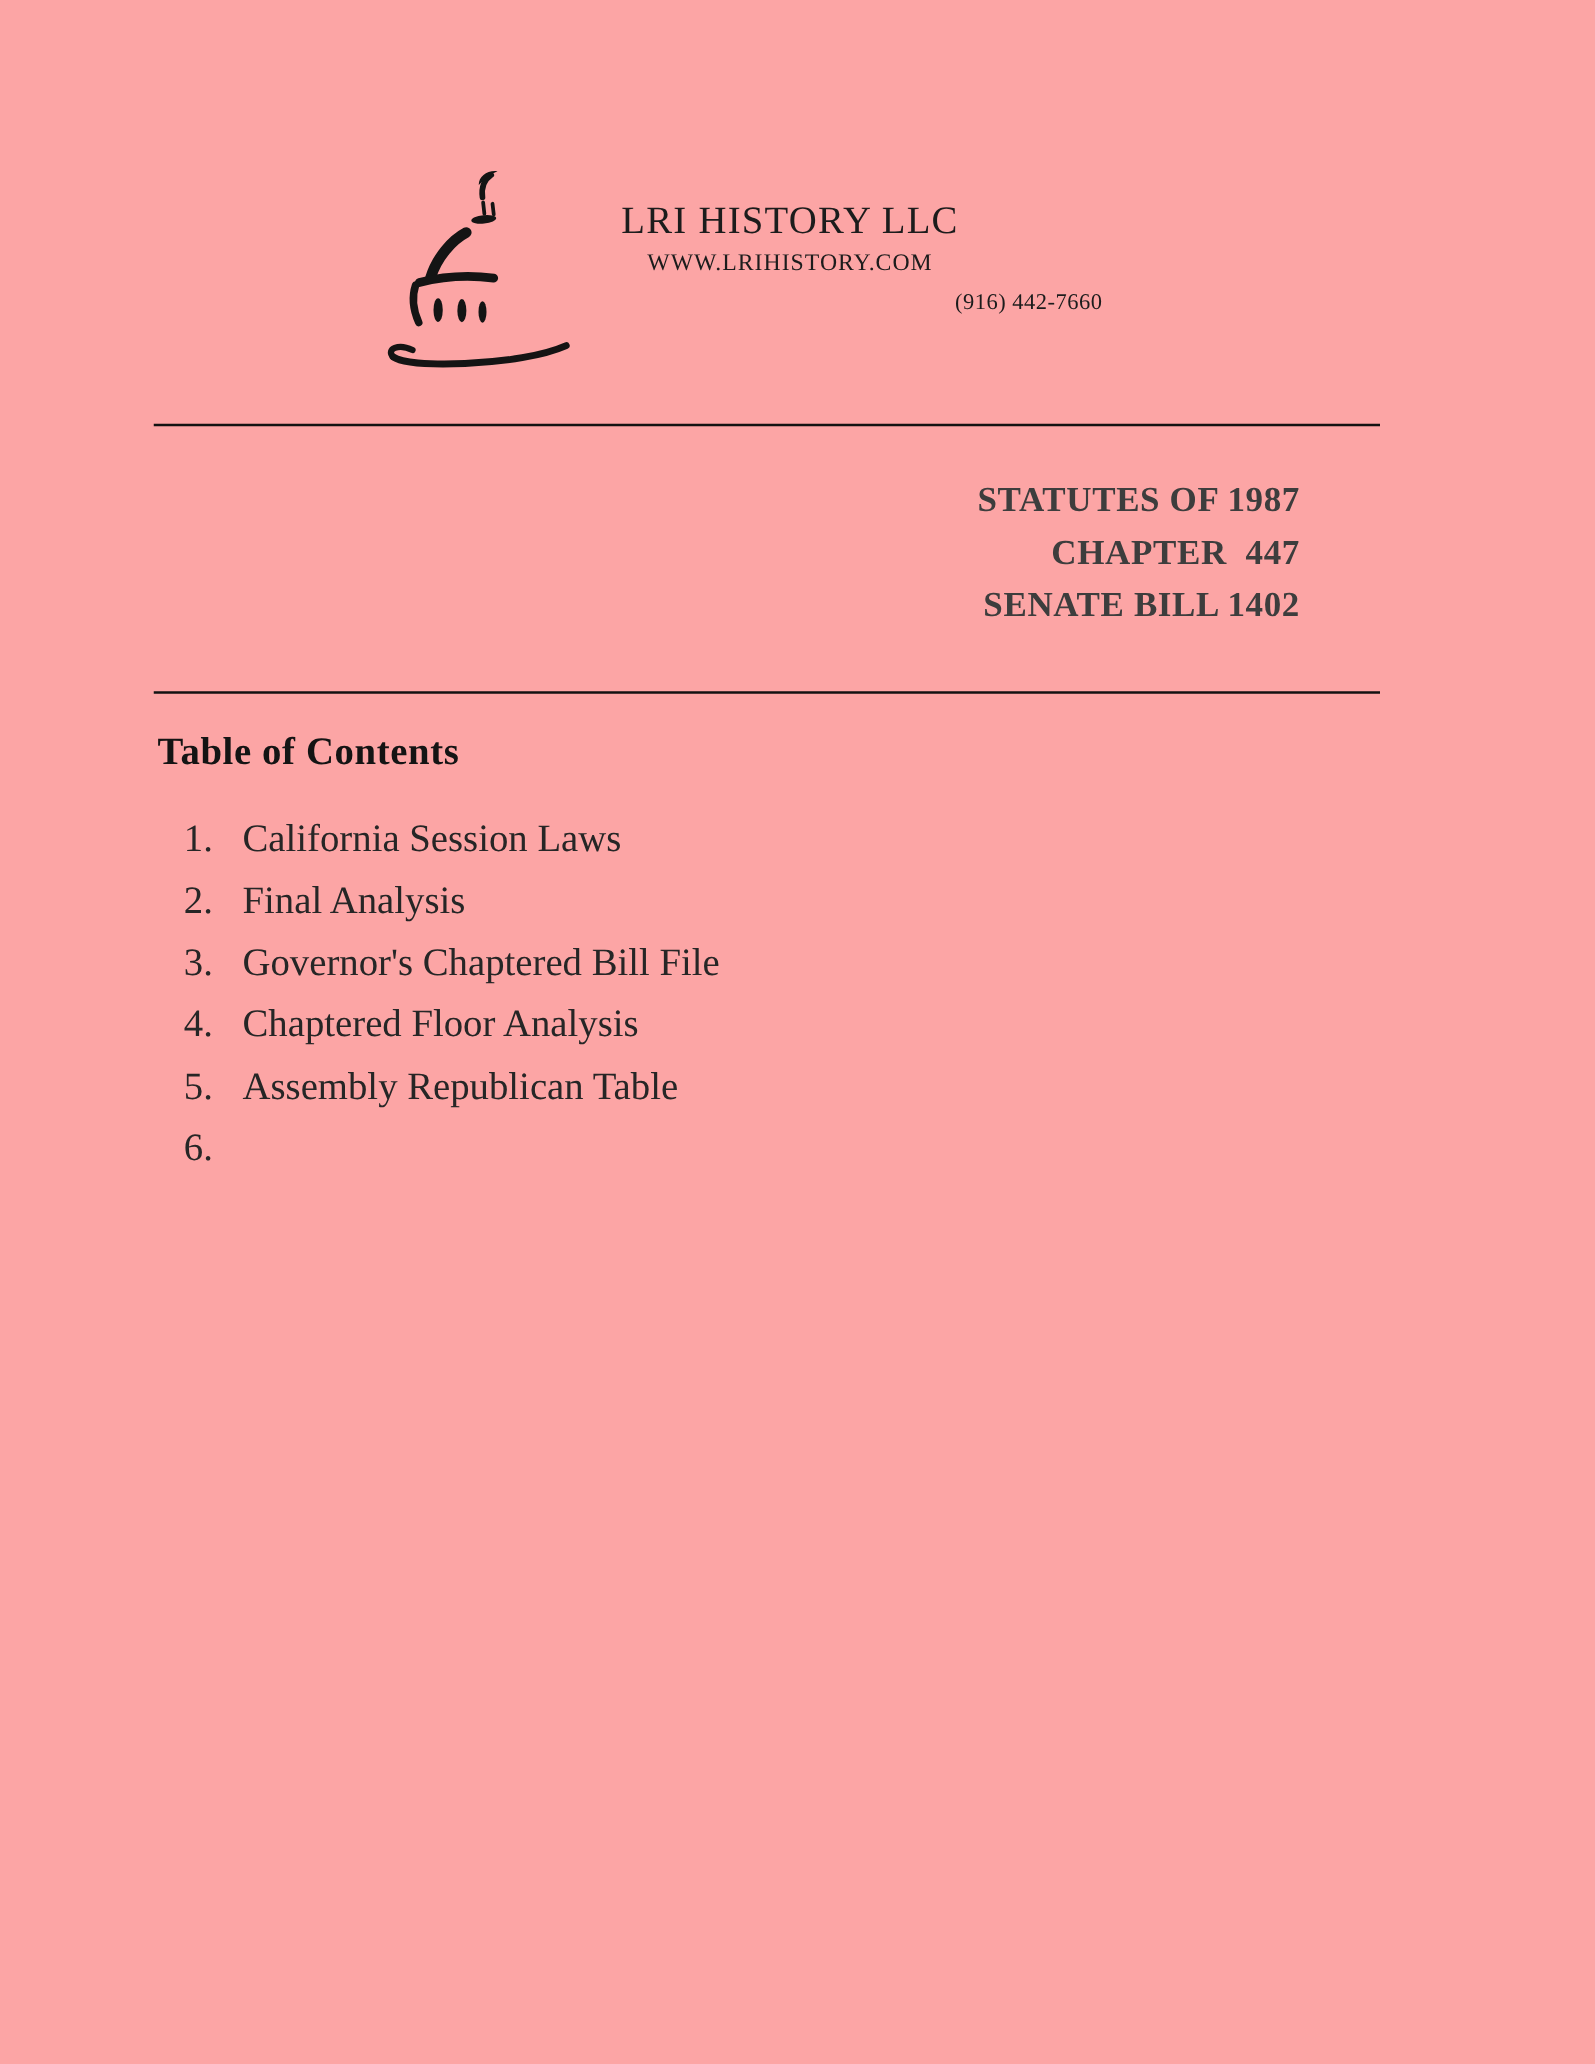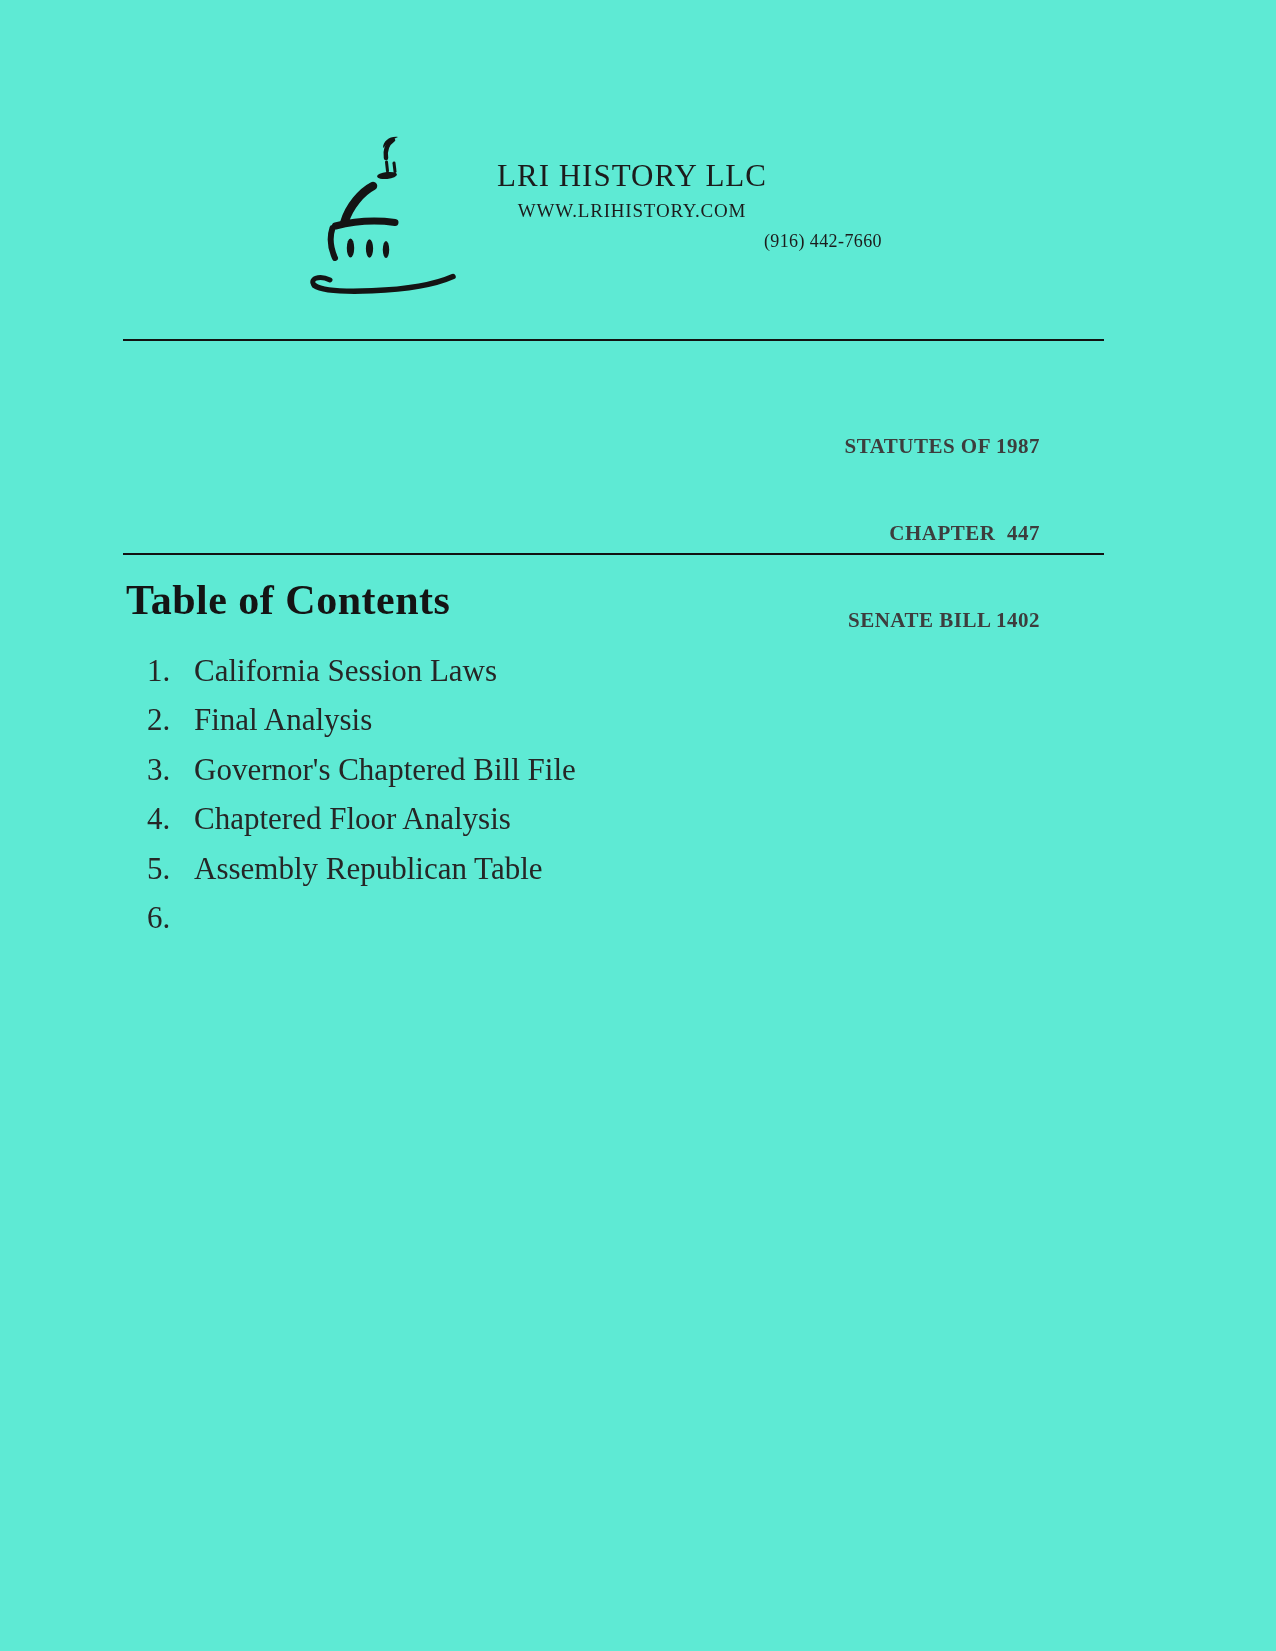--- a/index.html
+++ b/index.html
@@ -4,21 +4,21 @@
 <style>
   html, body {
     margin: 0;
     padding: 0;
     background: #ffffff;
   }
   .page {
     position: relative;
     width: 1276px;
     height: 1651px;
-    background: #5eead4;
+    background: #fca5a5;
     overflow: hidden;
     font-family: "Liberation Serif", "DejaVu Serif", serif;
     color: #1f1f1f;
   }
 
   
   .logo {
     position: absolute;
     left: 288px;
     top: 124px;
@@ -67,36 +67,35 @@
   .rule-mid { top: 553px; }
 
   
   .title-block {
     position: absolute;
     right: 236px;
     top: 380px;
     text-align: right;
   }
   .title-line {
-    font-size: 21px;
+    font-size: 28px;
     line-height: 42px;
     font-weight: bold;
     letter-spacing: 0.5px;
     color: #3d3d3d;
     white-space: pre; 
-    margin-top: 45px;
   }
 
   
   .toc-heading {
     position: absolute;
     left: 126px;
     top: 578px;
     margin: 0;
-    font-size: 42px;
+    font-size: 31px;
     line-height: 45px;
     font-weight: bold;
     letter-spacing: 0.5px;
     color: #141414;
     white-space: nowrap;
   }
   .toc-list {
     position: absolute;
     left: 147px;
     top: 646px;

